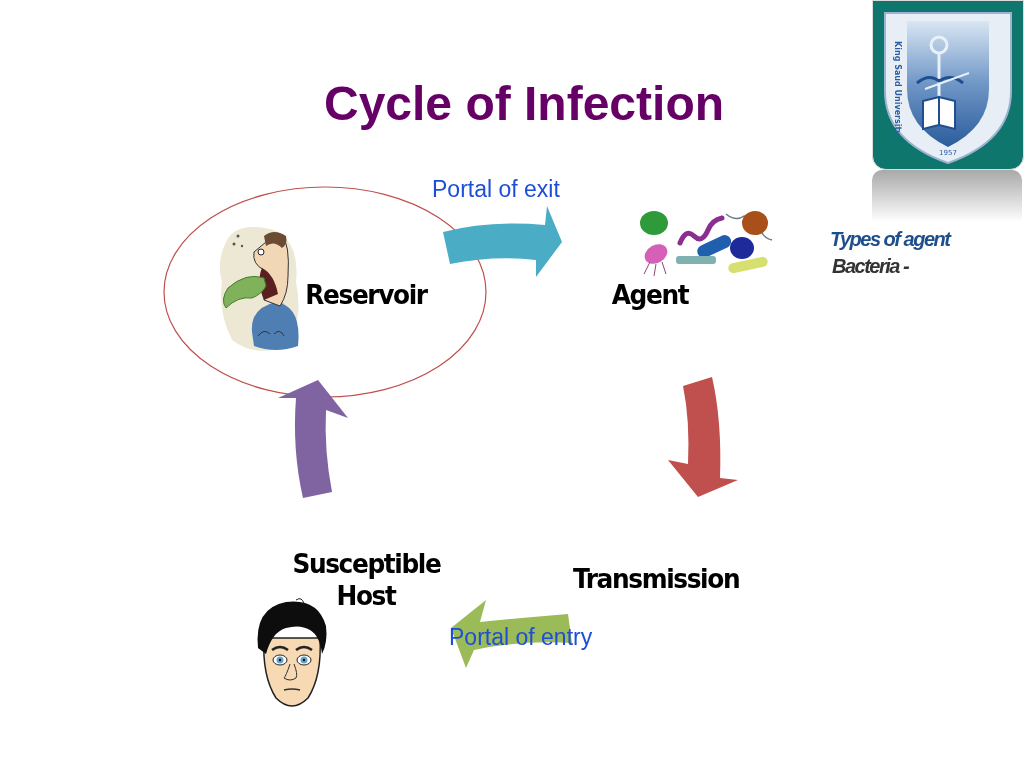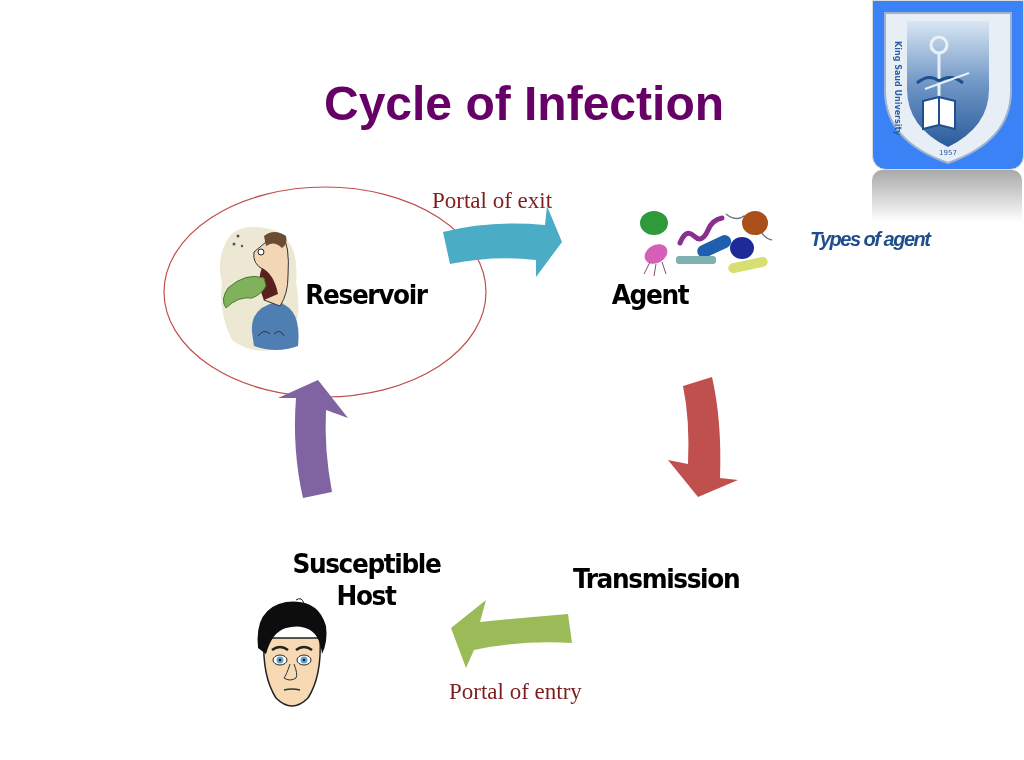--- a/index.html
+++ b/index.html
@@ -8,37 +8,37 @@
     position: relative; overflow: hidden;
     font-family: "Liberation Sans", sans-serif;
   }
   .abs { position: absolute; }
   .title {
     left: 0; width: 1048px; top: 76px; text-align: center;
     font-size: 48px; font-weight: bold; color: #660066;
     font-family: "Liberation Sans", sans-serif; letter-spacing: 0px;
   }
   .label-sm {
-    font-size: 23px; color: #7f1d1d; font-family: Liberation Serif, serif; margin-top: 12px;
+    font-size: 23px; color: #1d4ed8; font-family: Liberation Sans, sans-serif;
   }
   .node-label {
     font-size: 27px; font-weight: bold; color: #000;
     font-family: "DejaVu Sans", sans-serif; letter-spacing: -1.5px;
     text-align: center; line-height: 32px; transform: scaleX(0.92);
   }
   .types {
     font-family: "Liberation Sans", sans-serif; font-style: italic; font-weight: bold;
     font-size: 20px; letter-spacing: -1.5px; line-height: 27px;
   }
-  .types .head { color: #1f4e8c; }
+  .types .head { color: #1f4e8c; margin-left: 20px; }
   .types .item { color: #333333; }
   .logo {
     left: 872px; top: 0; width: 150px; height: 168px;
     border: 1px solid #dcdcdc; border-radius: 14px; border-top-left-radius: 0; border-top-right-radius: 0;
-    background: #3b82f6; overflow: hidden; text-decoration: underline;
+    background: #0f766e; overflow: hidden; text-decoration: underline;
   }
   .logo-reflection {
     left: 872px; top: 170px; width: 150px; height: 52px;
     border-radius: 10px 10px 0 0;
     background: linear-gradient(to bottom, #a9a9a9 0%, #cfcfcf 45%, #ffffff 100%);
   }
   svg { position: absolute; overflow: visible; }
 </style>
 </head>
 <body>
@@ -101,33 +101,34 @@
   <ellipse cx="106" cy="40" rx="12" ry="11" fill="#1e2a9a"></ellipse>
   <ellipse cx="20" cy="46" rx="12" ry="9" fill="#d660b8" transform="rotate(-30 20 46)"></ellipse>
   <path d="M14 54 L8 66 M20 56 L18 68 M26 54 L30 66" stroke="#8a4a7a" stroke-width="1"></path>
   <rect x="40" y="48" width="40" height="8" rx="3" fill="#7fb1b0"></rect>
   <rect x="92" y="52" width="40" height="10" rx="5" fill="#d6df70" transform="rotate(-12 112 57)"></rect>
 </svg>
 <div class="abs node-label" style="left:590px;top:279px;width:120px">Agent</div>
 
 <div class="abs types" style="left:810px;top:226px;width:150px">
   <div class="head">Types of agent</div>
+  <div class="item" style="padding-left:22px">Bacteria -</div>
 </div>
 
 <svg style="left:0;top:0" width="1024" height="760">
   <path d="M683 386 L712 377 Q722 420 720 478 L738 480 L698 497 L668 460 L688 464 Q690 420 683 386 Z" fill="#c0504d"></path>
 </svg>
 
 <div class="abs node-label" style="left:566px;top:563px;width:172px">Transmission</div>
 
 <svg style="left:0;top:0" width="1024" height="760">
   <path d="M568 614 Q520 618 480 622 L486 600 L451 628 L466 668 L474 650 Q520 640 572 643 Z" fill="#9bbb59"></path>
 </svg>
 
-<div class="abs label-sm" style="left:449px;top:667px">Portal of entry</div>
+<div class="abs label-sm" style="left:449px;top:624px">Portal of entry</div>
 
 <div class="abs node-label" style="left:286px;top:548px;width:160px">
   <div>Susceptible</div>
   <div>Host</div>
 </div>
 
 <svg style="left:256px;top:598px" width="72" height="116" viewBox="0 0 72 116">
   <path d="M8 40 Q6 78 20 100 Q36 116 52 100 Q66 78 64 40 Z" fill="#f7d9b3" stroke="#222" stroke-width="1.5"></path>
   <path d="M2 50 Q-2 10 30 4 Q62 0 70 28 Q72 44 66 56 Q64 38 54 32 Q44 26 30 30 Q16 34 10 56 Z" fill="#0d0d0d"></path>
   <path d="M40 2 Q46 -2 48 6" stroke="#222" fill="none"></path>

